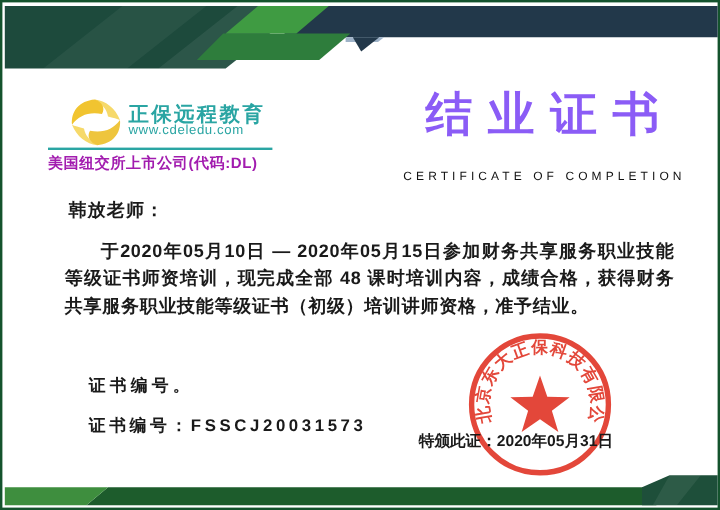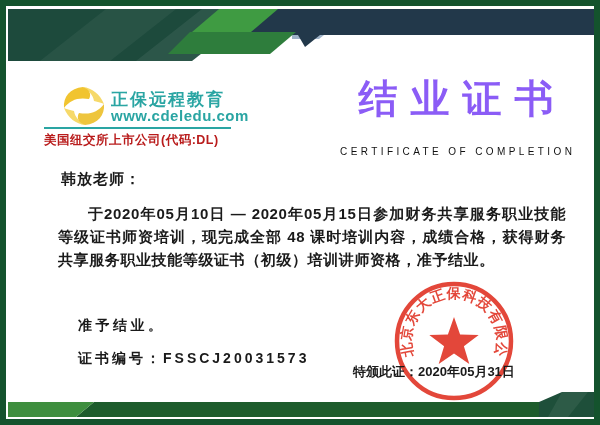--- a/index.html
+++ b/index.html
@@ -1,30 +1,30 @@
 <!DOCTYPE html>
 <html><head>
 <meta charset="utf-8">
 <style>
   html,body{margin:0;padding:0;background:#fff;}
   .page{
     position:relative;width:600px;height:425px;overflow:hidden;
-    background:#ffffff;border:6px solid #14532d;box-sizing:border-box;
+    background:#ffffff;border:2px solid #14532d;box-sizing:border-box;
     font-family:"Liberation Sans","DejaVu Sans",sans-serif;color:#1a1a1a;
   }
   svg{display:block;}
   .banner{position:absolute;left:0;z-index:0;}
   #top-banner{top:0;}
   #bottom-banner{bottom:0;}
 
   .logo-block{position:absolute;left:38px;top:78px;width:200px;z-index:2;}
   .logo-swirl{position:absolute;left:18px;top:2px;}
   .brand-name{position:absolute;left:67px;top:4px;font-size:17px;font-weight:bold;
     letter-spacing:2px;white-space:nowrap;}
-  .brand-url{position:absolute;left:67px;top:23px;font-size:15px;font-weight:bold;
+  .brand-url{position:absolute;left:67px;top:23px;font-size:11px;font-weight:normal;
     letter-spacing:.5px;white-space:nowrap;}
   .logo-divider{position:absolute;left:0;top:43px;width:187px;height:2px;}
   .logo-tagline{position:absolute;left:0;top:48px;font-size:12.5px;font-weight:bold;
     letter-spacing:.5px;white-space:nowrap;}
 
   .title-block{position:absolute;left:330px;top:66px;width:240px;text-align:center;z-index:2;}
   .cert-title{margin:0;font-size:39px;font-weight:bold;color:#8b5cf6;
     letter-spacing:13px;margin-right:-13px;white-space:nowrap;}
   .cert-subtitle{margin-top:20px;font-size:10px;font-weight:normal;color:#111;
     letter-spacing:3.4px;margin-right:-3.4px;white-space:nowrap;}
@@ -71,31 +71,31 @@
   <div class="logo-block">
     <svg class="logo-swirl" width="44" height="40" viewBox="0 0 44 40">
       <path d="M42,18 C38,8 30,2 21,1 C27,5 31,9 32,15 C36,16 40,17 42,18 Z" fill="#f6d96a"></path>
       <path d="M2,22 C6,32 14,38 23,39 C17,35 13,31 12,25 C8,24 4,23 2,22 Z" fill="#f6d96a"></path>
       <path d="M21,1 C8,2 1,11 2,22 C8,14 16,11 27,13 C30,8 27,3 21,1 Z" fill="#f1c430"></path>
       <path d="M23,39 C36,38 43,29 42,18 C36,26 28,29 17,27 C14,32 17,37 23,39 Z" fill="#eec53d"></path>
     </svg>
     <div class="brand-name" style="color:#2aa5a3">正保远程教育</div>
     <div class="brand-url" style="color:#2aa5a3">www.cdeledu.com</div>
     <div class="logo-divider" style="background:#2aa5a3"></div>
-    <div class="logo-tagline" style="color:#b91c1c">美国纽交所上市公司(代码:DL)</div>
+    <div class="logo-tagline" style="color:#a21caf">美国纽交所上市公司(代码:DL)</div>
   </div>
 
   <div class="title-block">
     <h1 class="cert-title">结业证书</h1>
     <div class="cert-subtitle">CERTIFICATE OF COMPLETION</div>
   </div>
 
   <div class="greeting">韩放老师：</div>
   <p class="paragraph">于2020年05月10日 — 2020年05月15日参加财务共享服务职业技能等级证书师资培训，现完成全部 48 课时培训内容，成绩合格，获得财务共享服务职业技能等级证书（初级）培训讲师资格，准予结业。</p>
-  <div class="closing">准予结业。</div>
+  <div class="closing">证书编号。</div>
 
   <div class="cert-no">
     <span class="label">证书编号：</span><span class="value">FSSCJ20031573</span>
   </div>
 
   <div class="issuer-block">
     <div>
       <span>特颁此证：</span><span>2020年05月31日</span>
     </div>
   </div>

